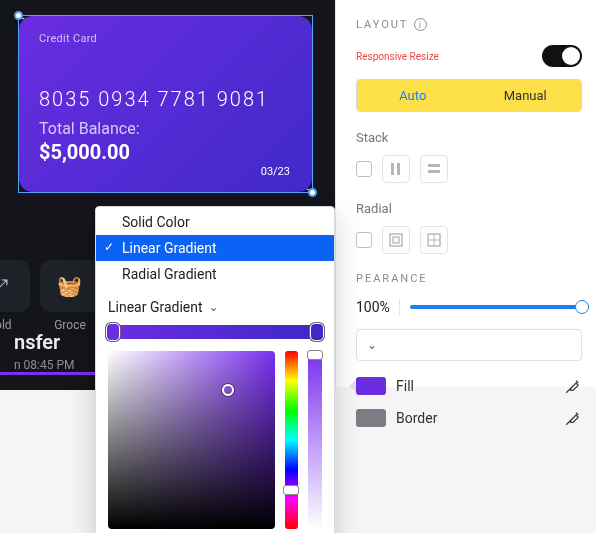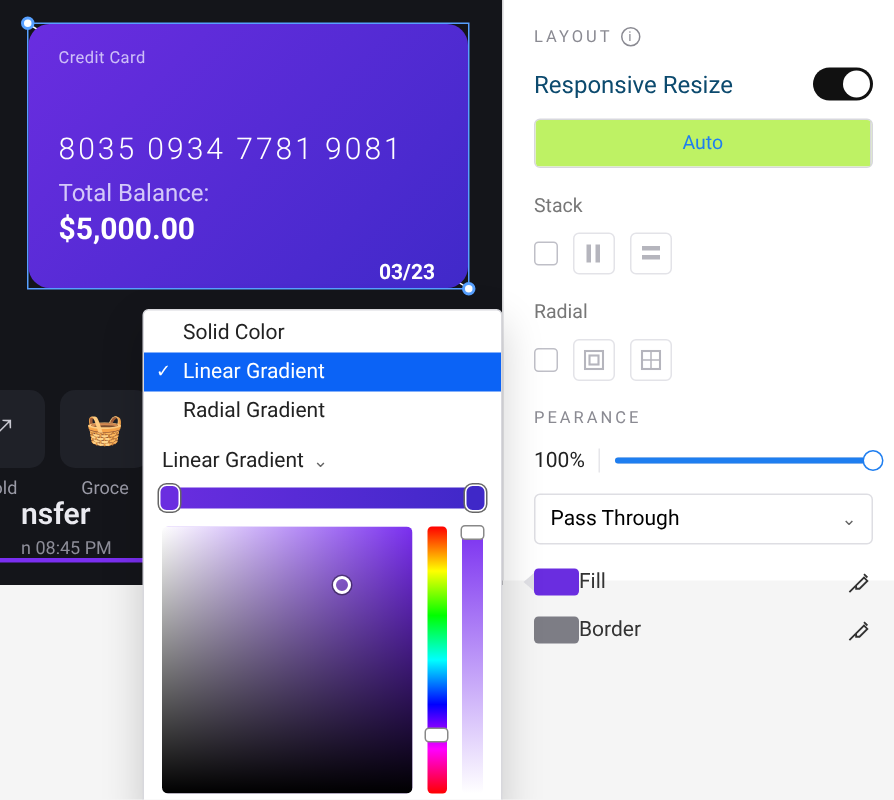--- a/index.html
+++ b/index.html
@@ -10,57 +10,57 @@
   .sel-dot { position: absolute; width: 9px; height: 9px; border-radius: 50%; background: #fff; border: 2px solid #57a0ff; }
   .sel-dot.tl { left: -5px; top: -5px; }
   .sel-dot.br { right: -5px; bottom: -5px; background:#fff; }
   .diag { position: absolute; left:0; top:0; width:100%; height:100%; pointer-events:none; }
 
   .credit-card { width:100%; height:100%; border-radius: 14px; background: linear-gradient(135deg,#6a2de0 0%, #4029c9 100%); padding: 16px 20px; color:#e9e4ff; font-family: ui-monospace,Menlo,Consolas,monospace; position:relative; }
   .cc-label { font-size: 11px; opacity:.8; letter-spacing:.3px; }
   .cc-number { font-size: 20px; letter-spacing: 2px; color:#fff; margin-top: 42px; font-weight:300; }
   .cc-balance-label { font-size: 16px; margin-top: 8px; opacity:.85; }
   .cc-balance { font-size: 20px; font-weight:700; color:#fff; margin-top:2px; }
-  .cc-exp { position:absolute; right:22px; bottom:2px; font-size:14px; color:#fff;font-weight:bold; }
+  .cc-exp { position:absolute; right:22px; bottom:14px; font-size:11px; color:#fff; }
 
   .cat-row { position:absolute; left:0; top:260px; width:100%; display:flex; gap:10px; padding:0 10px; }
   .cat { flex:0 0 60px; height:52px; background:#1f2128; border-radius:10px; display:flex; align-items:center; justify-content:center; color:#c9c9d1; font-size:20px; }
   .cat-labels { position:absolute; left:0; top:318px; display:flex; gap:10px; padding:0 10px; width:100%; }
   .cat-lbl { flex:0 0 60px; text-align:center; color:#9a9aa6; font-size:12px; }
 
   .purple-line { position:absolute; left:0; top:372px; width:335px; height:3px; background:#7a2ff0; }
 
   .transfer { position:absolute; left:0; bottom:18px; padding:0 14px; color:#d8d8e0; }
   .transfer-title { font-size:20px; font-weight:600; color:#eaeaf0; }
   .transfer-time { font-size:12px; color:#8d8d98; margin-top:4px; }
 
   
   .panel { position:absolute; right:0; top:0; width:261px; height:387px; background:#fff; border-left:1px solid #e7e7ea; padding:18px 14px 0 20px; }
   .section-title { font-size:11px; letter-spacing:2px; color:#8a8a92; display:flex; align-items:center; gap:6px; margin-bottom:14px; }
   .info-icon { width:13px; height:13px; border:1.3px solid #8a8a92; border-radius:50%; display:inline-flex; align-items:center; justify-content:center; font-size:9px; color:#8a8a92; }
   .row { display:flex; align-items:center; justify-content:space-between; margin-bottom:12px; }
-  .row-label { font-size:16px; color:#0c4a6e; }
+  .row-label { font-size:10px; color:#ef4444; }
   .toggle { width:40px; height:22px; background:#111; border-radius:11px; position:relative; }
   .toggle::after { content:""; position:absolute; right:2px; top:2px; width:18px; height:18px; background:#fff; border-radius:50%; }
   .seg { display:flex; border:1px solid #d7d7dd; border-radius:4px; overflow:hidden; width:226px; margin-bottom:18px; }
-  .seg button { flex:1; padding:8px 0; font-size:13px; background:#bef264; border:none; cursor:pointer; color:#333; }
+  .seg button { flex:1; padding:8px 0; font-size:13px; background:#fde047; border:none; cursor:pointer; color:#333; }
   .seg button.active { color:#1e7ef0; }
   .seg button:first-child { border-right:1px solid #d7d7dd; }
   .subhead { font-size:13px; color:#777; margin-bottom:10px; }
   .icon-row { display:flex; align-items:center; gap:10px; margin-bottom:18px; }
   .chk { width:16px; height:16px; border:1.4px solid #bfbfc7; border-radius:3px; flex:0 0 16px; }
   .smallbtn { width:28px; height:28px; border:1px solid #e3e3e8; border-radius:4px; display:flex; align-items:center; justify-content:center; color:#b5b5bd; }
   .opacity-row { display:flex; align-items:center; gap:10px; margin-bottom:14px; }
   .opacity-val { font-size:14px; color:#222; width:44px; text-align:left; border-right:1px solid #e6e6ea; padding-right:0; }
   .slider { flex:1; height:4px; background:#d0d0d6; border-radius:2px; position:relative; }
   .slider-fill { position:absolute; left:0; top:0; height:100%; background:#1e7ef0; border-radius:2px; width:100%; }
   .slider-knob { position:absolute; right:0; top:50%; width:14px; height:14px; background:#fff; border:1.5px solid #1e7ef0; border-radius:50%; transform:translate(50%,-50%); }
   .select { border:1px solid #dedee3; border-radius:4px; padding:8px 10px; font-size:14px; display:flex; align-items:center; justify-content:space-between; margin-bottom:16px; }
   .chev { font-size:12px; color:#666; }
-  .fill-row { display:flex; align-items:center; margin-bottom:14px; position:relative; }
+  .fill-row { display:flex; align-items:center; gap:10px; margin-bottom:14px; position:relative; }
   .swatch { width:30px; height:18px; border-radius:3px; }
   .swatch.fill { background:#6a2de0; }
   .swatch.border { background:#7d7d85; }
   .fr-label { font-size:14px; color:#333; flex:1; }
   .eyedrop { width:18px; height:18px; color:#555; }
   .tri { position:absolute; left:-7px; top:50%; transform:translateY(-50%); width:0; height:0; border-top:6px solid transparent; border-bottom:6px solid transparent; border-right:7px solid #e0e0e5; }
 
   
   .popover { position:absolute; left:95px; top:206px; width:240px; background:#fff; border:1px solid #d8d8dd; border-radius:4px; box-shadow:0 10px 28px rgba(0,0,0,.18); z-index:40; }
   .menu { padding:2px 0; }
@@ -129,20 +129,21 @@
   <div class="section-title">
     <span>LAYOUT</span>
     <span class="info-icon">i</span>
   </div>
   <div class="row">
     <span class="row-label">Responsive Resize</span>
     <div class="toggle"></div>
   </div>
   <div class="seg">
     <button class="active">Auto</button>
+    <button>Manual</button>
   </div>
 
   <div class="subhead">Stack</div>
   <div class="icon-row">
     <div class="chk"></div>
     <div class="smallbtn">
         <svg width="14" height="14">
           <rect x="2" y="1" width="3" height="12" fill="#b5b5bd"></rect>
           <rect x="8" y="1" width="3" height="12" fill="#b5b5bd"></rect>
         </svg>
@@ -177,21 +178,20 @@
 
   <div class="opacity-row">
     <span class="opacity-val">100%</span>
     <div class="slider">
       <div class="slider-fill"></div>
       <div class="slider-knob"></div>
     </div>
   </div>
 
   <div class="select">
-    <span>Pass Through</span>
     <span class="chev">⌄</span>
   </div>
 
   <div class="fill-row">
     <div class="tri"></div>
     <div class="swatch fill"></div>
     <span class="fr-label">Fill</span>
     <svg class="eyedrop" viewBox="0 0 24 24">
         <path fill="none" stroke="#333" stroke-width="1.6" d="M3 21l6-6m0 0l7-7 3 3-7 7H9v-3z M16 5l3 3"></path>
       </svg>

